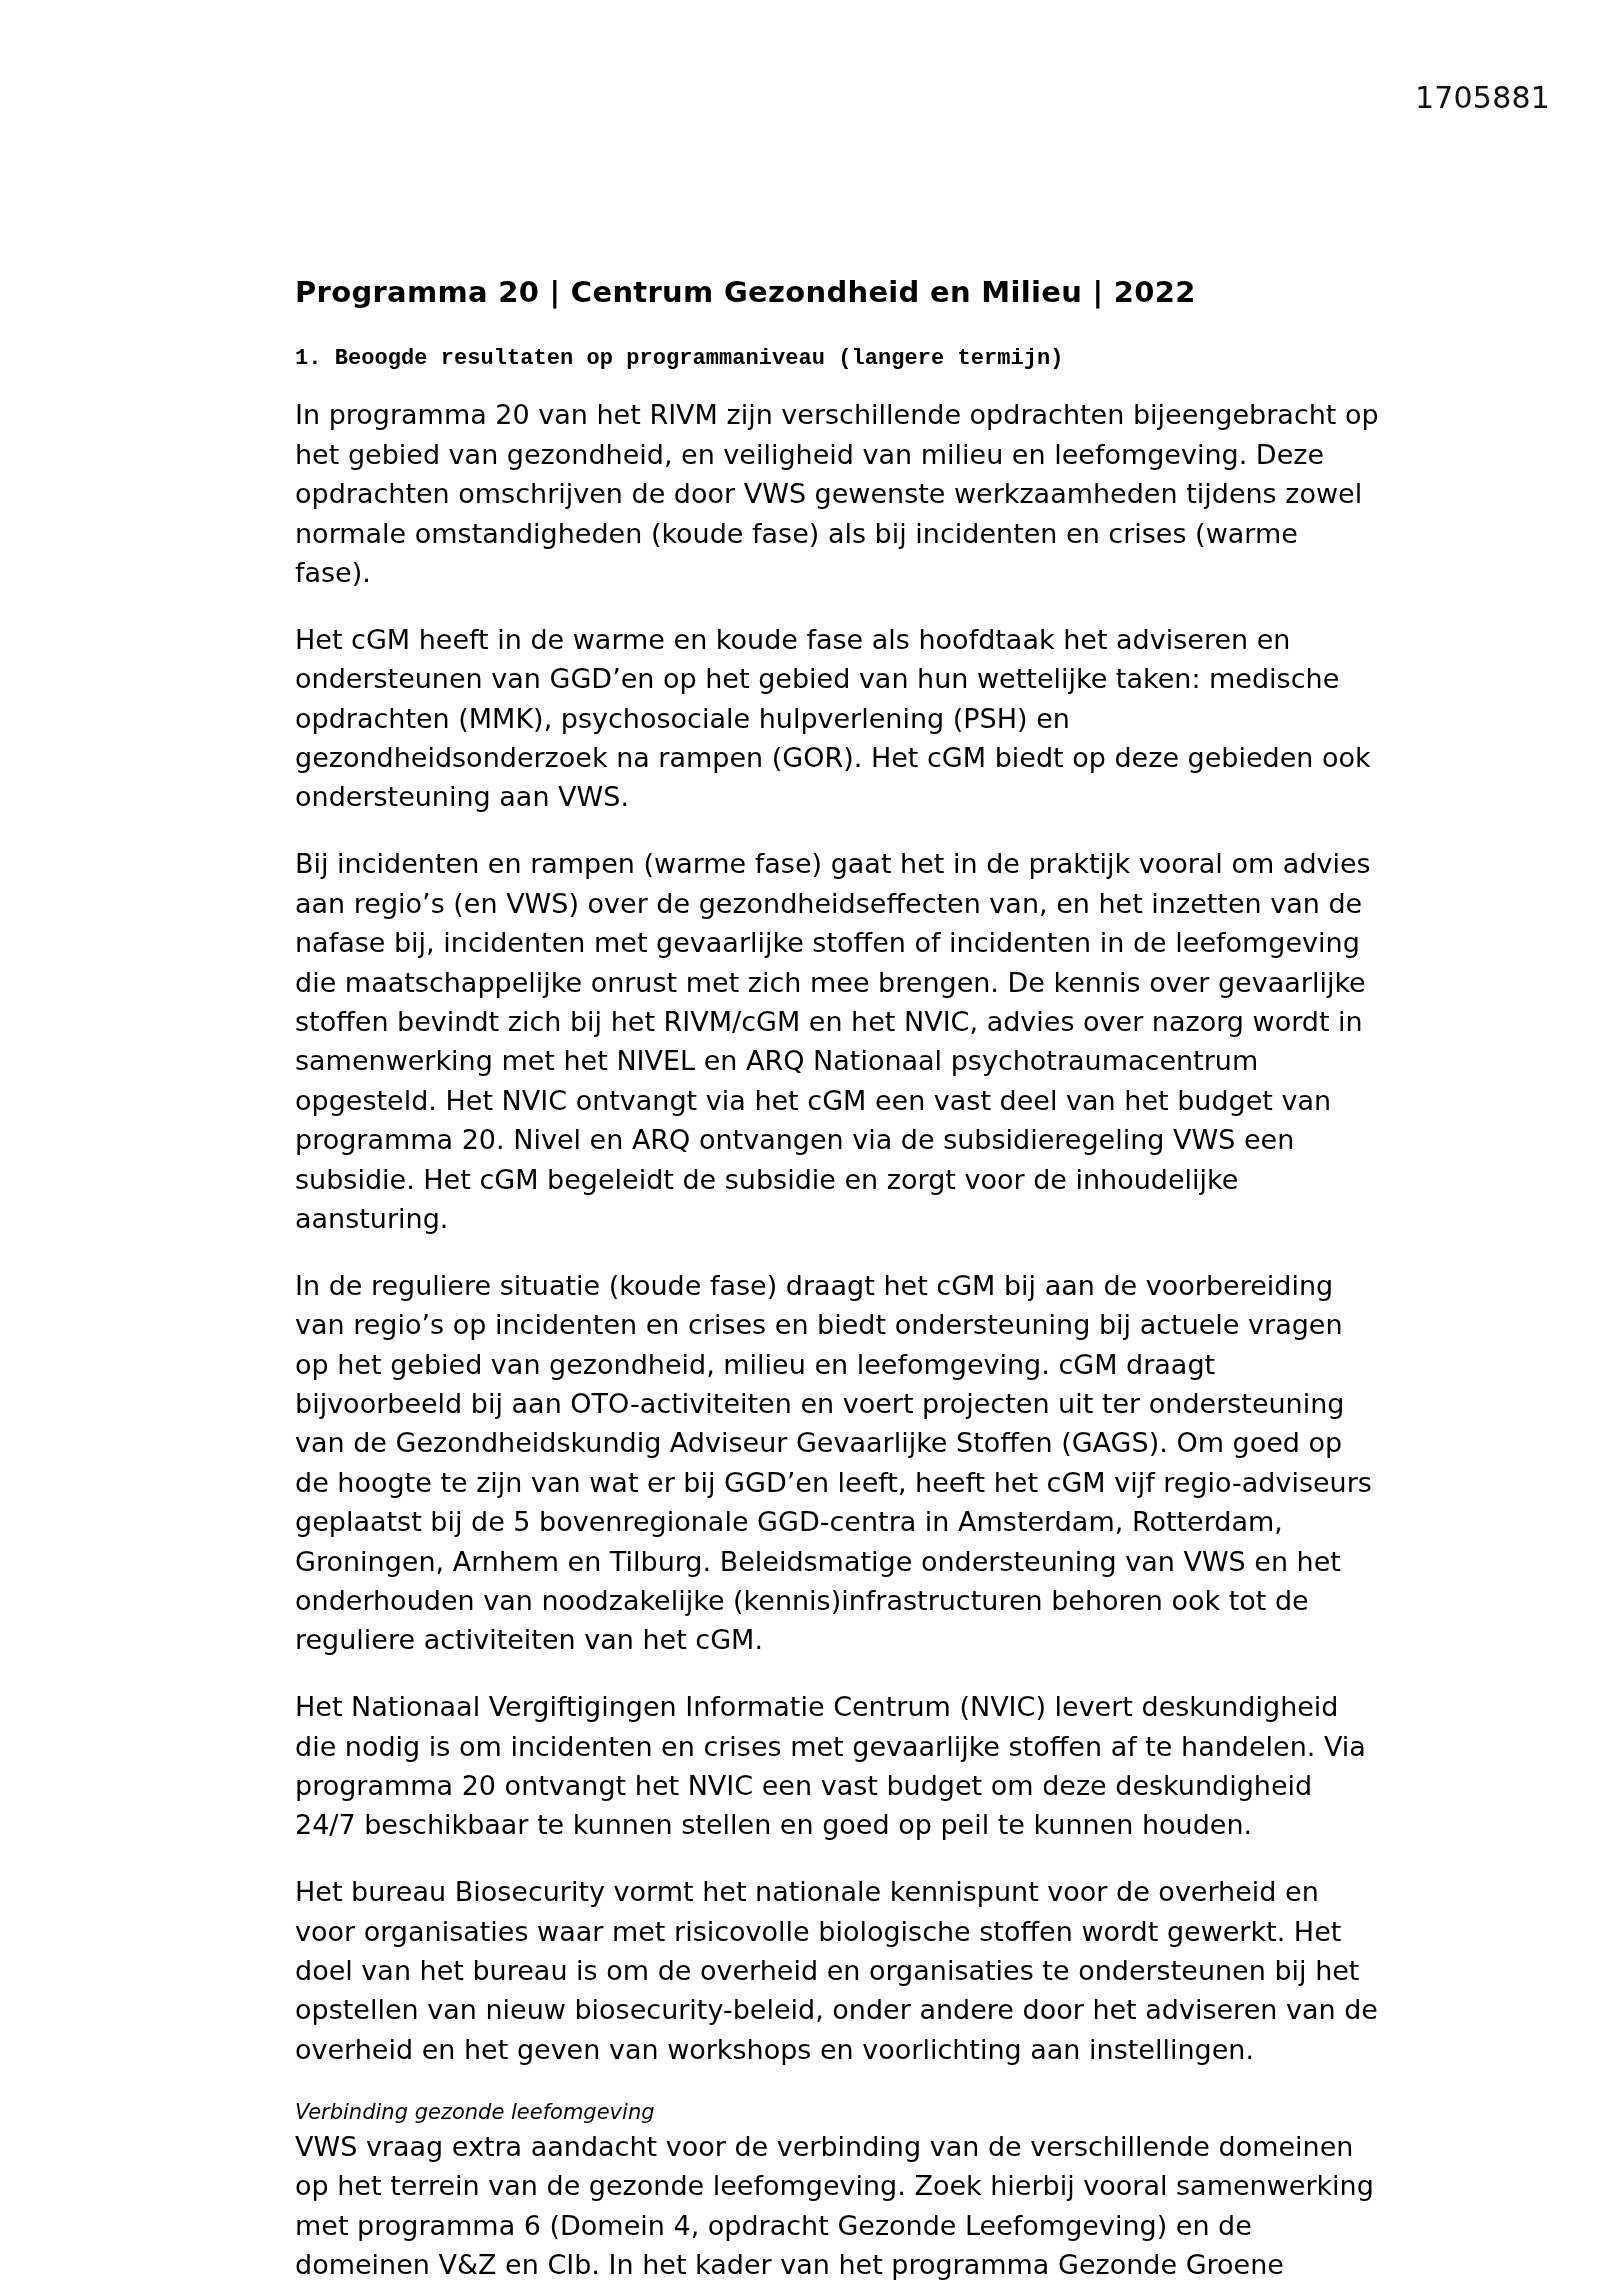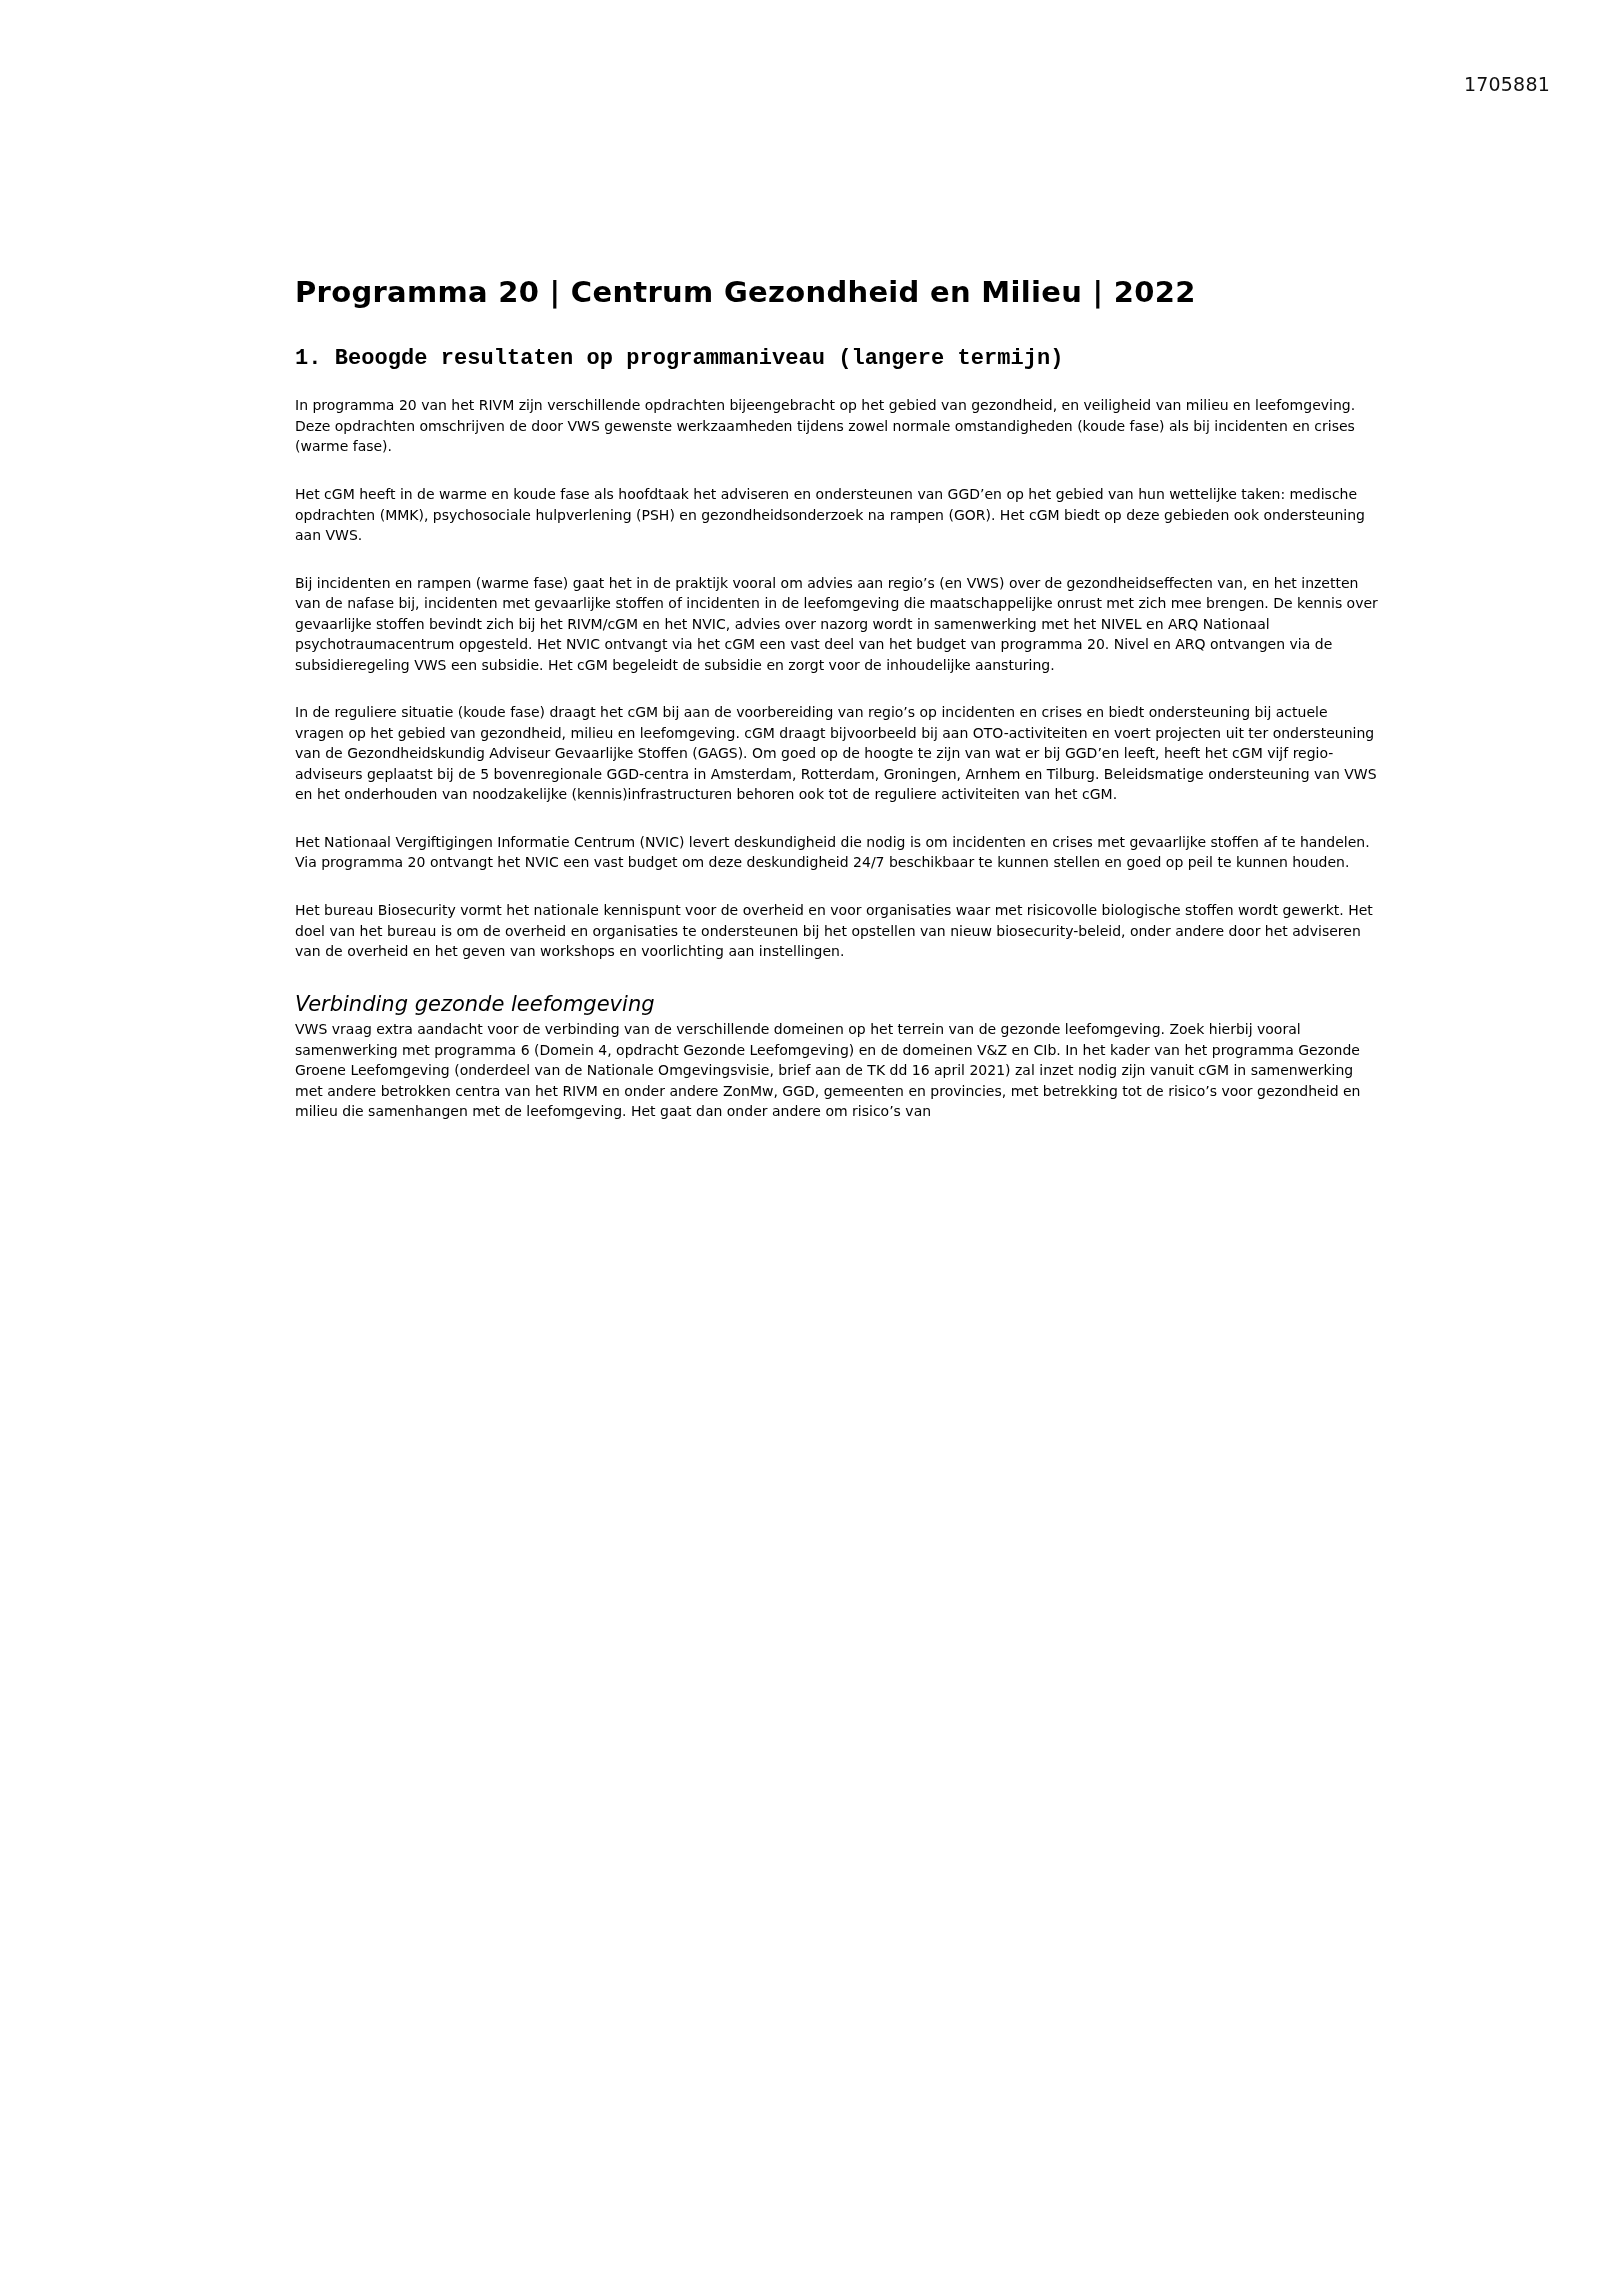--- a/index.html
+++ b/index.html
@@ -14,23 +14,23 @@
   .page {
     position: relative;
     width: 1621px;
     height: 2292px;
     background: #ffffff;
     box-sizing: border-box;
     overflow: hidden;
   }
   .doc-number {
     position: absolute;
-    top: 75px;
+    top: 83px;
     right: 71px;
-    font-size: 19px;
+    font-size: 30px;
     letter-spacing: 0.2px;
     line-height: 1;
     color: #111;
     white-space: nowrap;
   }
   .content {
     position: absolute;
     left: 295px;
     top: 274px;
     width: 1084px;
@@ -53,21 +53,21 @@
     font-family: Liberation Mono, monospace;
   }
   .sub-heading {
     font-size: 21px;
     font-style: italic;
     line-height: 1.45;
     margin: 0;
     color: #000;
   }
   p.body-text {
-    font-size: 14px;
+    font-size: 27px;
     line-height: 1.46;
     margin: 0;
     color: #000;
     text-align: left;
   }
   .block {
     margin-bottom: 27.4px;
   }
   .block:last-child {
     margin-bottom: 0;

